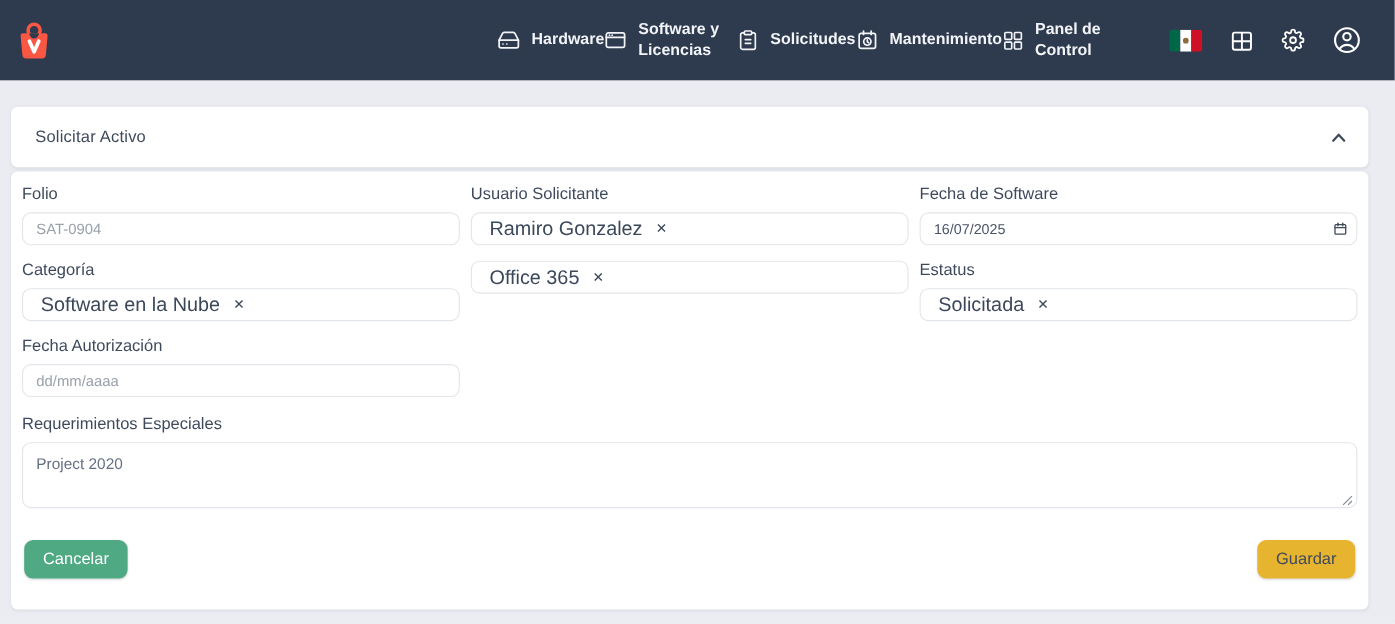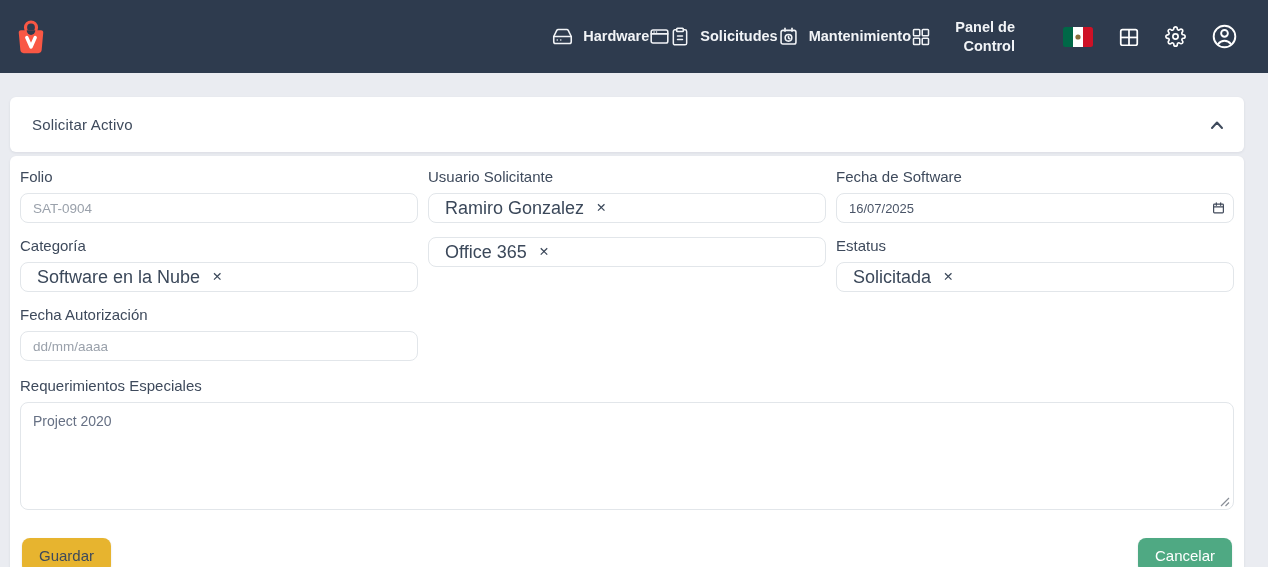--- a/index.html
+++ b/index.html
@@ -9,21 +9,21 @@
 
   
   .navbar { height:73px; background:var(--navbar-bg,#2e3b4e);
     display:flex; align-items:center; padding:0 30px 0 16px; }
   .logo { width:34px; height:40px; display:flex; align-items:center; cursor:pointer; }
   .nav { display:flex; align-items:center; margin-left:auto; }
   .nav-item { display:flex; align-items:center; gap:10px; color:#f2f4f7;
     font-size:14.5px; font-weight:600; cursor:pointer; text-decoration:none; }
   .nav-item .lbl { line-height:1.3; }
   .nav-item.wrap-90 .lbl { width:90px; }
-  .nav-item.wrap-72 .lbl { width:74px;text-align:right; }
+  .nav-item.wrap-72 .lbl { width:74px; }
   .nav-icon { display:flex; }
   .nav-right { display:flex; align-items:center; gap:25px; margin-left:48px; }
   .icon-btn { background:none; border:none; cursor:pointer; display:flex; align-items:center; color:#fff; padding:0; }
 
   
   .content { padding:24px 24px 0 10px; }
   .card { background:var(--card-bg,#fff); border-radius:6px;
     box-shadow:0 1px 3px rgba(25,35,60,.08); }
   .panel-header { height:55px; display:flex; align-items:center;
     justify-content:space-between; padding:0 16px 0 22px;gap:24px; }
@@ -43,21 +43,21 @@
   .chip-value { color:#3b485a; font-size:18px; font-weight:500; margin-left:4px; }
   .chip-x { background:none; border:none; cursor:pointer; font-size:12.5px;
     color:#3b485a; margin-left:10px; padding:0 2px; line-height:1; }
   .date-wrap { position:relative; }
   .date-wrap input { padding-right:30px; font-size:13px; }
   .date-cal-icon { position:absolute; right:9px; top:50%; transform:translateY(-50%);
     display:flex; cursor:pointer; }
 
   .req-field { margin-top:16px; }
   .ta-wrap { position:relative; }
-  textarea { width:100%; height:108px; border:1px solid var(--input-border,#e2e6ea);
+  textarea { width:100%; height:60px; border:1px solid var(--input-border,#e2e6ea);
     border-radius:8px; padding:10px 12px; font-family:inherit; font-size:14px;
     color:#667084; resize:none; outline:none; background:#fff; }
   .resize-handle { position:absolute; right:4px; bottom:7px; }
 
   .actions { display:flex; justify-content:space-between; margin-top:24px; padding:0 2px; }
   .btn { border:none; border-radius:8px; padding:9px 17px; font-size:15px;
     cursor:pointer; font-family:inherit; font-weight:500;
     box-shadow:0 1px 2px rgba(25,35,60,.15); }
   .btn-cancel { background:var(--green-btn,#4fa983); color:#fff; }
   .btn-save { background:var(--yellow-btn,#e7b42f); color:#3e4a5c; }
@@ -93,20 +93,21 @@
     </a>
     <a class="nav-item wrap-90">
       <span class="nav-icon">
         <svg width="21" height="21" viewBox="0 0 24 24" fill="none" stroke="currentColor" stroke-width="1.8" stroke-linecap="round" stroke-linejoin="round">
             <rect x="2.5" y="4.5" width="19" height="15" rx="2"></rect>
             <line x1="2.5" y1="9" x2="21.5" y2="9"></line>
             <line x1="5.8" y1="6.8" x2="5.81" y2="6.8"></line>
             <line x1="8.6" y1="6.8" x2="8.61" y2="6.8"></line>
           </svg>
       </span>
+      <span class="lbl">Software y Licencias</span>
     </a>
     <a class="nav-item">
       <span class="nav-icon">
         <svg width="20" height="21" viewBox="0 0 24 24" fill="none" stroke="currentColor" stroke-width="1.8" stroke-linecap="round" stroke-linejoin="round">
             <path d="M16 4h2a2 2 0 0 1 2 2v14a2 2 0 0 1-2 2H6a2 2 0 0 1-2-2V6a2 2 0 0 1 2-2h2"></path>
             <rect x="8" y="2" width="8" height="4" rx="1"></rect>
             <line x1="9" y1="11.5" x2="15" y2="11.5"></line>
             <line x1="9" y1="15.5" x2="15" y2="15.5"></line>
           </svg>
       </span>
@@ -265,17 +266,17 @@
         <textarea style="">Project 2020</textarea>
         <span class="resize-handle">
           <svg width="10" height="10" viewBox="0 0 10 10">
               <path d="M9 1 L1 9 M9 5.5 L5.5 9" stroke="#8a8f98" stroke-width="1.2" fill="none"></path>
             </svg>
         </span>
       </div>
     </div>
 
     <div class="actions">
+      <button class="btn btn-cancel">Cancelar</button>
       <button class="btn btn-save">Guardar</button>
-      <button class="btn btn-cancel">Cancelar</button>
     </div>
   </div>
 </main>
 
 </body></html>

